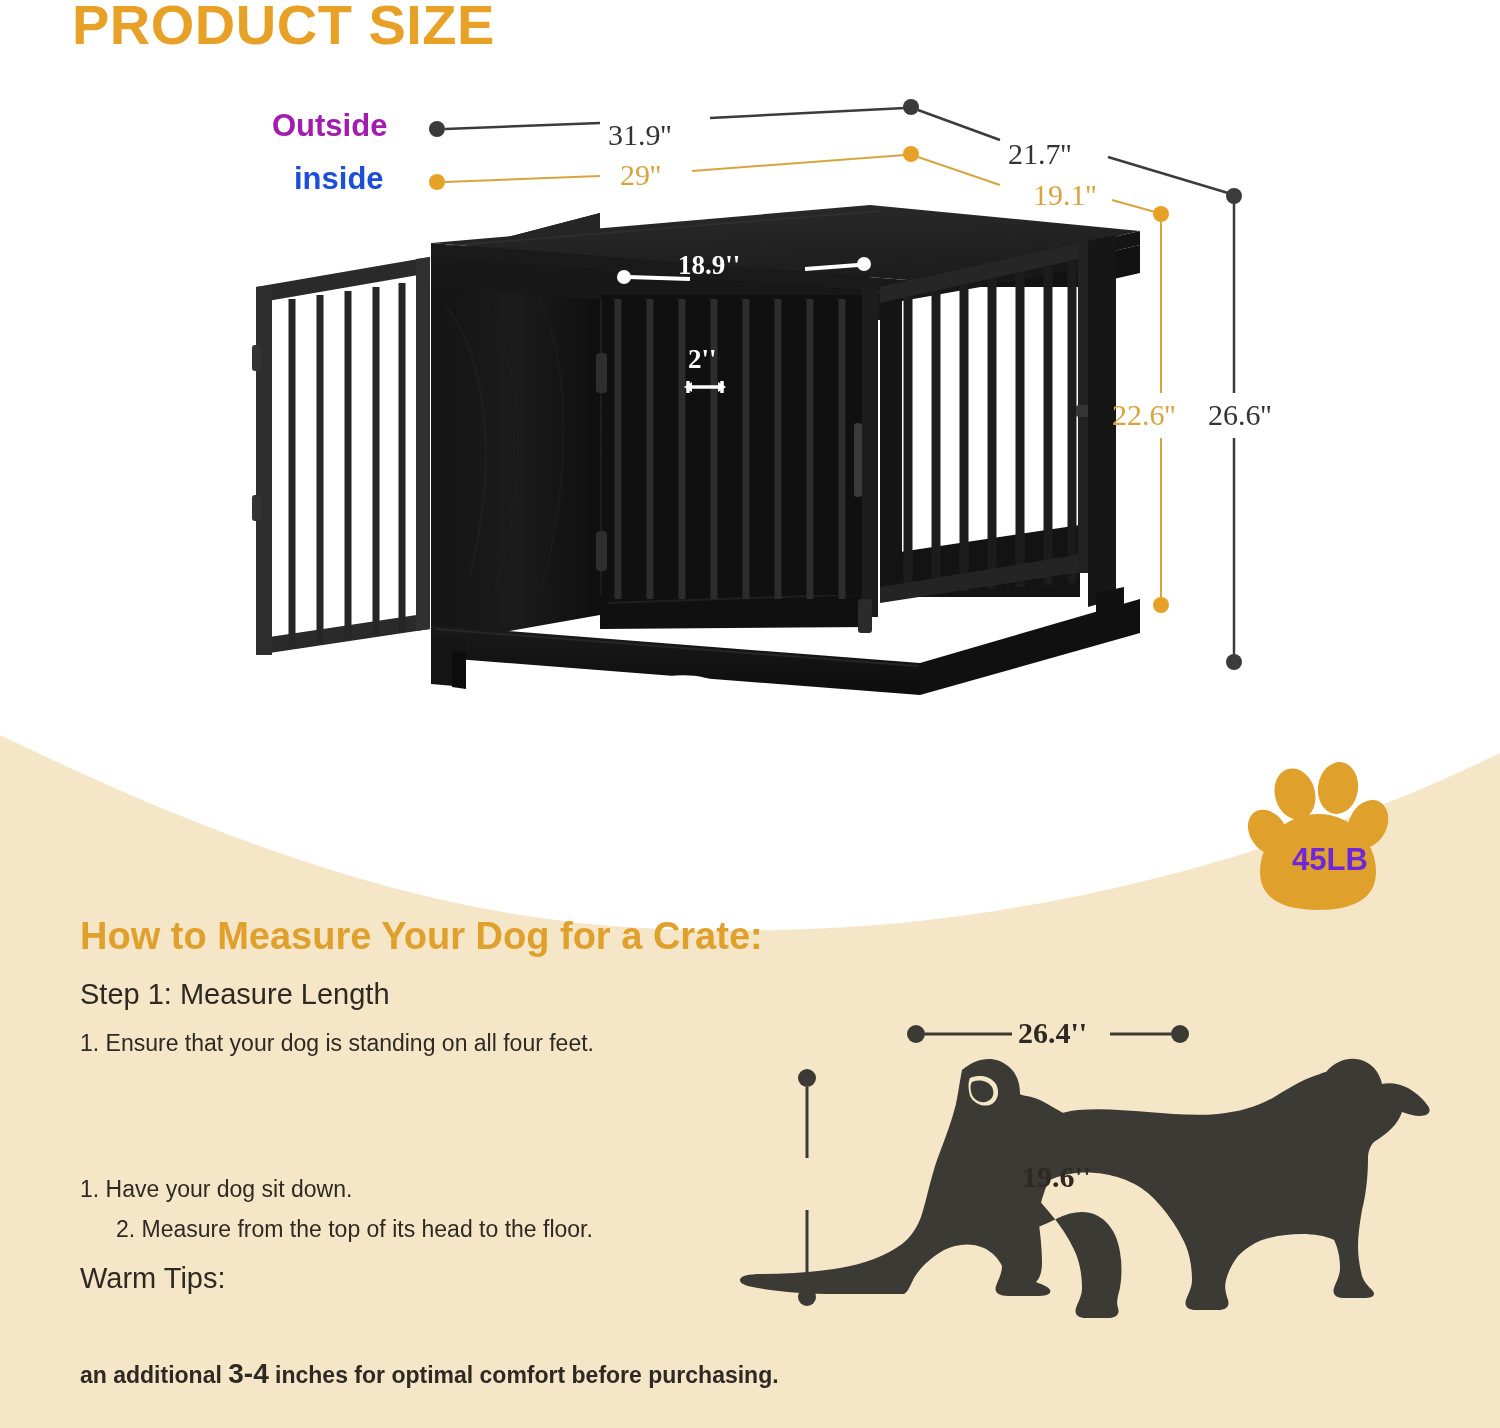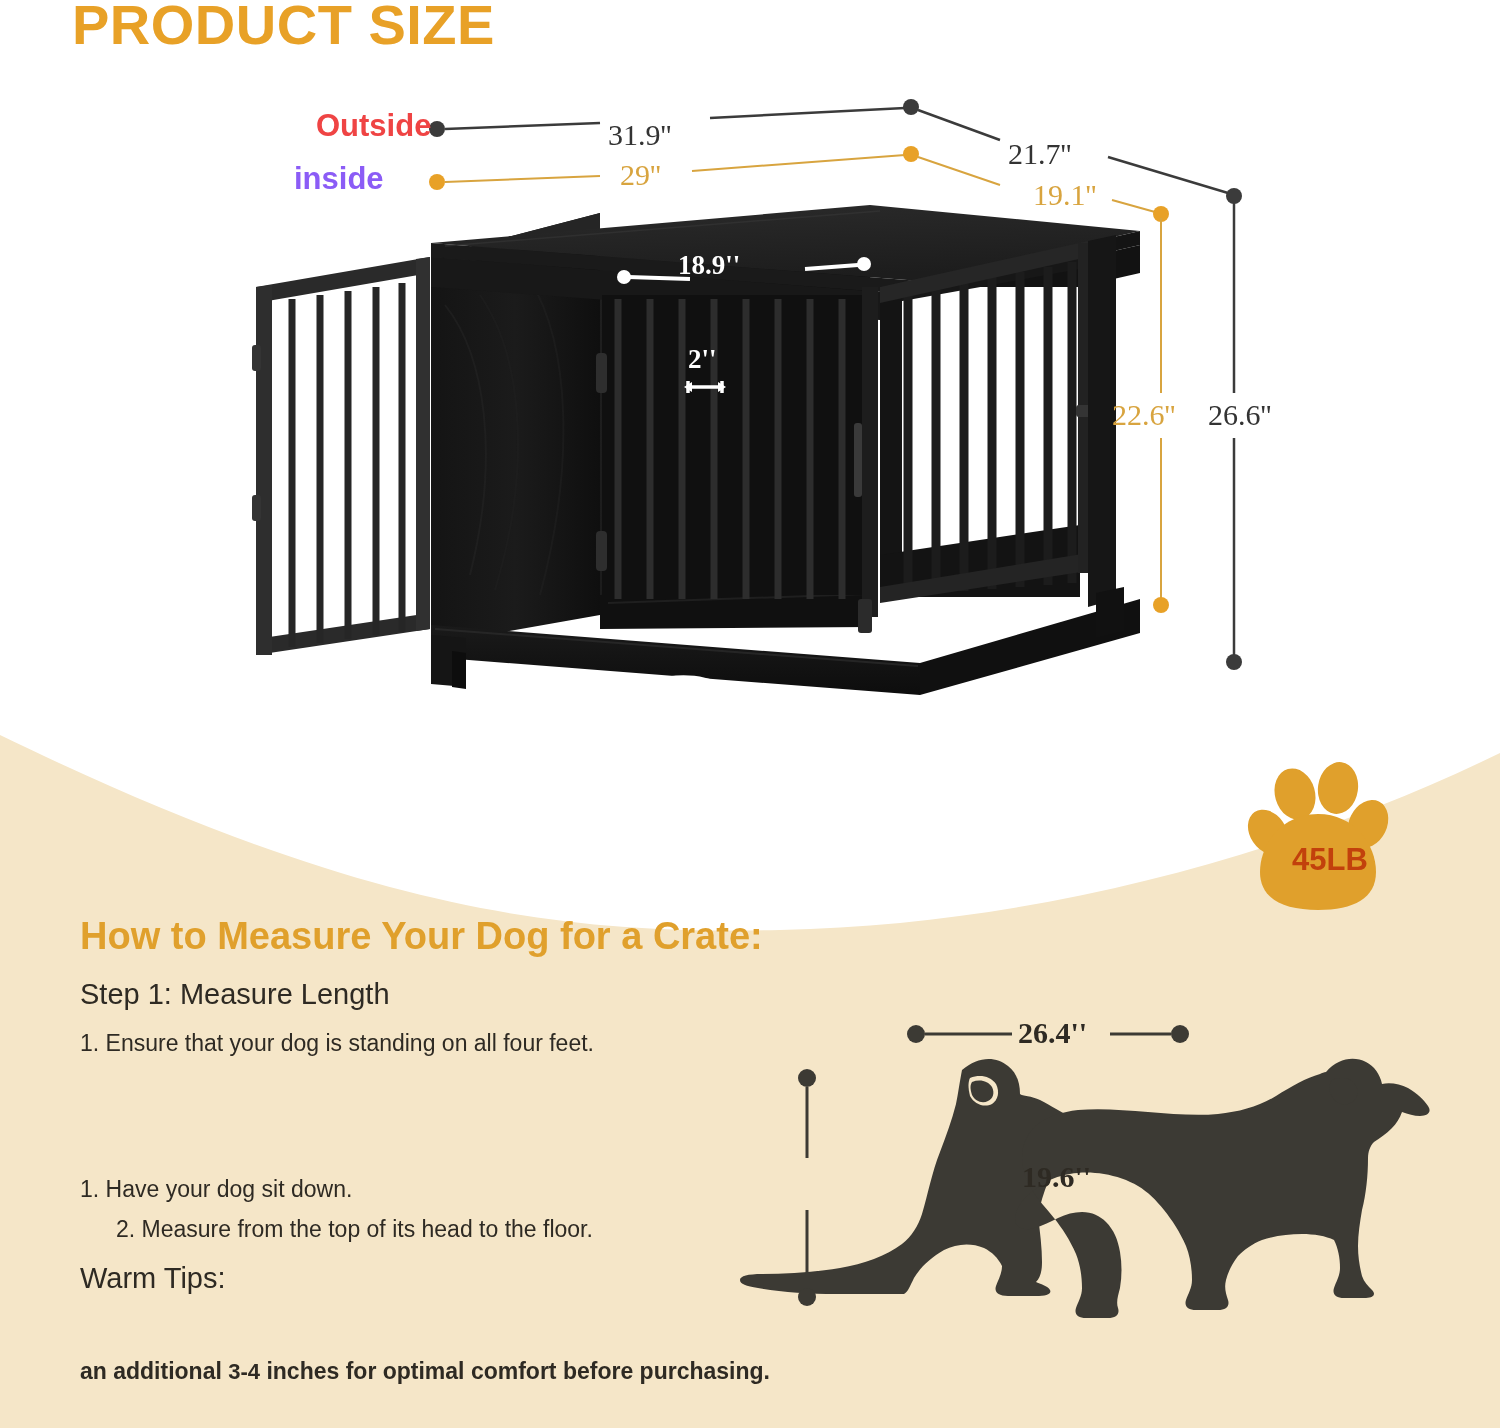--- a/index.html
+++ b/index.html
@@ -18,49 +18,49 @@
   
   .product-title {
     position:absolute; left:72px; top:-8px;
     font-size:56px; font-weight:bold;
     color:#e8a127; letter-spacing:0.5px;
     font-family:"Liberation Sans", sans-serif;
   }
 
   
   .callout-label { position:absolute; font-size:31px; font-weight:bold; white-space:nowrap; }
-  .lbl-outside { left:272px; top:108px; color:#ef4444;margin-left:44px; }
-  .lbl-inside  { left:294px; top:161px; color:#8b5cf6; }
+  .lbl-outside { left:272px; top:108px; color:#a21caf; }
+  .lbl-inside  { left:294px; top:161px; color:#1d4ed8; }
 
   .dim-text { position:absolute; font-size:30px; white-space:nowrap;
               font-family:"Liberation Serif", serif; }
   .dim-dark  { color:#333333; }
   .dim-gold  { color:#d8a43f; }
 
   .dim-white { position:absolute; color:#ffffff; font-weight:bold;
                font-size:27px; white-space:nowrap;
                font-family:"Liberation Serif", serif; }
 
   
   .howto-title {
     position:absolute; left:80px; top:915px;
     font-size:38px; font-weight:bold; color:#e0a02c;
     white-space:nowrap;
   }
   .step-head { position:absolute; font-size:29px; color:#2e2a23; white-space:nowrap; }
   .step-line { position:absolute; font-size:23px; color:#2e2a23; white-space:nowrap; }
   .tips-head { position:absolute; font-size:29px; color:#2e2a23; white-space:nowrap; }
   .tips-line { position:absolute; font-size:23px; font-weight:bold; color:#2e2a23; white-space:nowrap; }
-  .tips-line b { font-size:22px; }
+  .tips-line b { font-size:28px; }
 
   
   .paw-wrap { position:absolute; left:1250px; top:752px; width:160px; height:160px; }
   .paw-text {
     position:absolute; left:1266px; top:842px; width:128px;
-    text-align:center; color:#c2410c; font-weight:bold; font-size:31px;
+    text-align:center; color:#6d28d9; font-weight:bold; font-size:31px;
     letter-spacing:0px;
   }
 
   svg { display:block; overflow:visible; }
 </style>
 </head>
 <body>
 
 <div id="stage">
 

